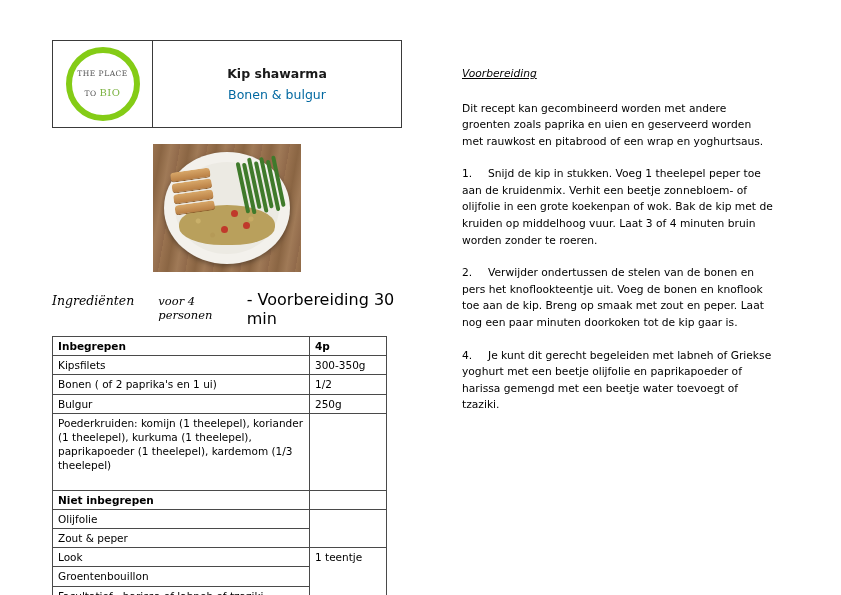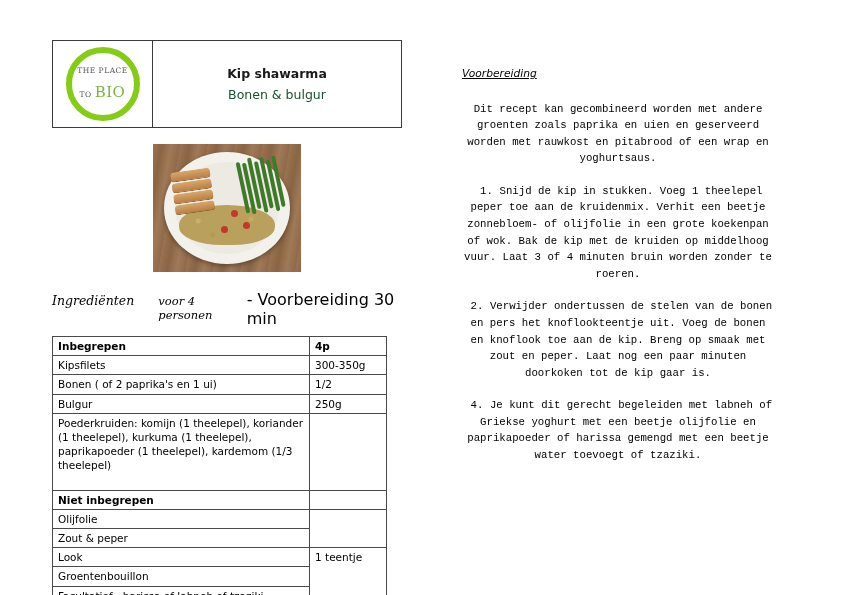--- a/index.html
+++ b/index.html
@@ -58,39 +58,39 @@
   .logo-line1, .logo-line2 {
     font-family: "DejaVu Serif", serif;
     font-size: 7.5px;
     letter-spacing: 0.5px;
     color: #555555;
     text-transform: uppercase;
   }
   .logo-line2 { color: #555555; }
   .logo-line2 .bio {
     color: #7cb342;
-    font-size: 15px;
+    font-size: 10px;
   }
 
   .title-cell {
     flex: 1;
     display: flex;
     flex-direction: column;
     align-items: center;
     justify-content: center;
     gap: 6px;
   }
   .recipe-title {
     font-size: 12.5px;
     font-weight: bold;
     color: #1a1a1a;
   }
   .recipe-subtitle {
     font-size: 12.5px;
-    color: #14532d;
+    color: #0369a1;
   }
 
   .photo-wrap {
     margin-top: 16px;
     display: flex;
     justify-content: center;
   }
   .photo {
     width: 148px;
     height: 128px;
@@ -236,22 +236,21 @@
     line-height: 1.55;
   }
   .prep-heading {
     font-style: italic;
     text-decoration: underline;
     margin-bottom: 18px;
     font-size: 10.7px;
   }
   .para {
     margin-bottom: 16px;
-    text-align: center;
-    font-family: Liberation Mono, monospace;
+    text-align: left;
   }
   .para .num {
     display: inline-block;
     width: 26px;
   }
 </style>
 </head>
 <body>
 
 <div class="page">

